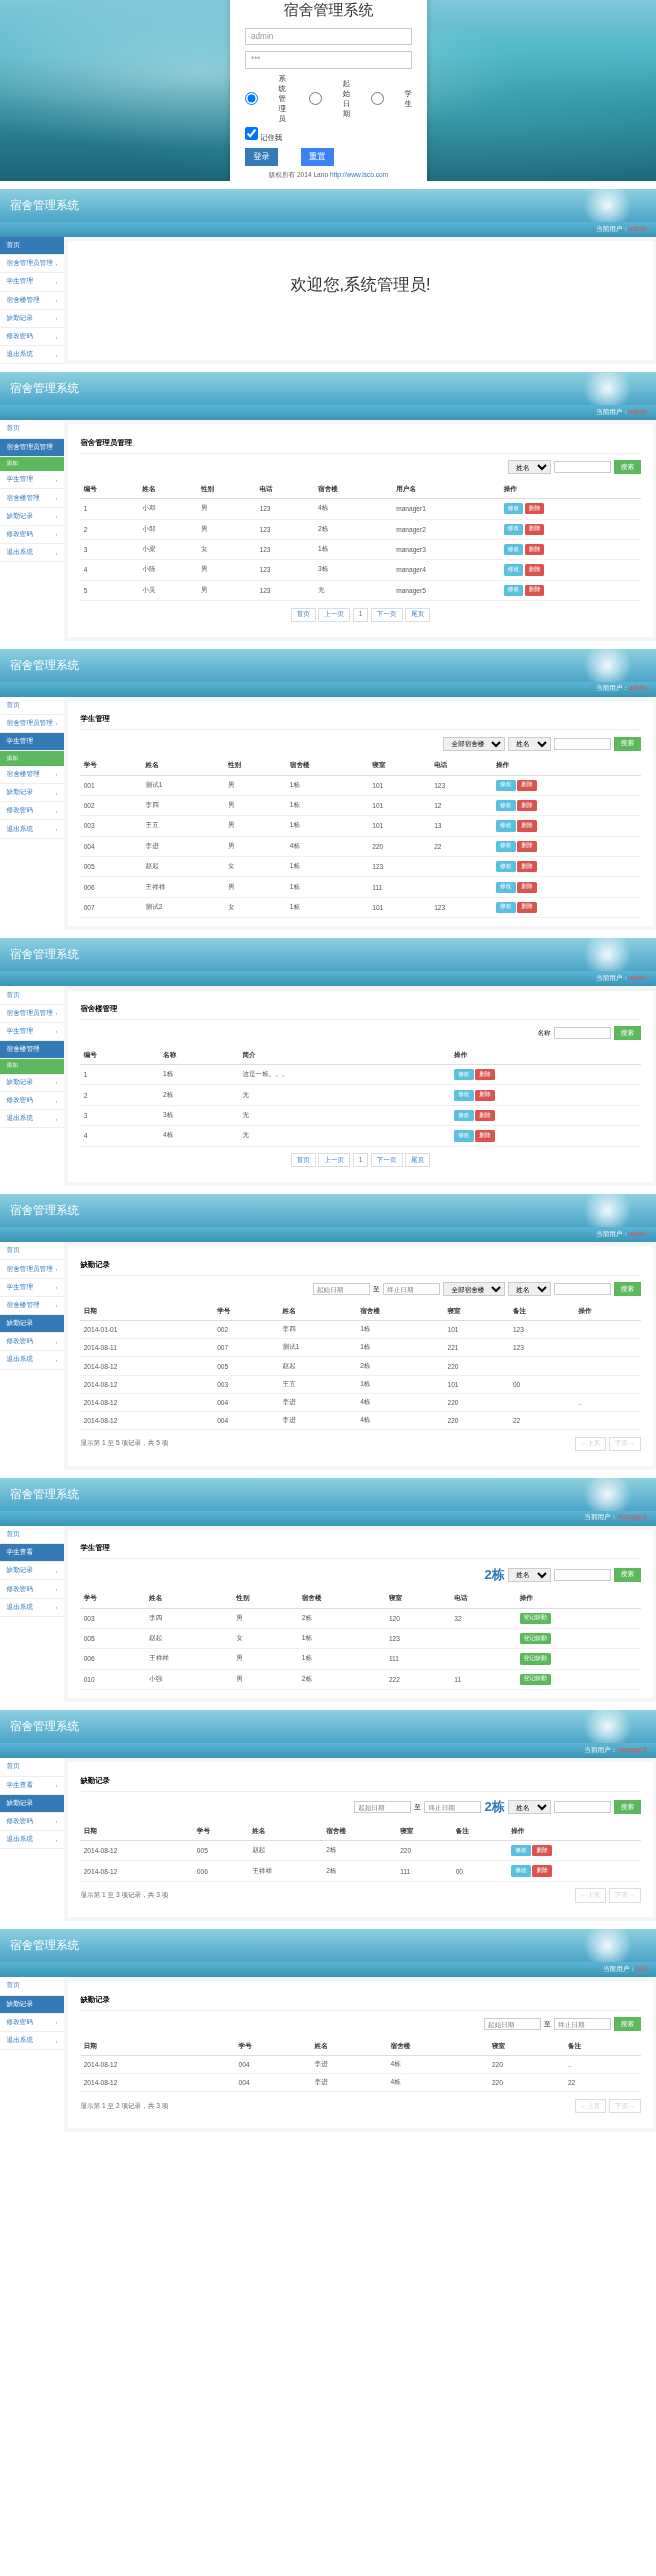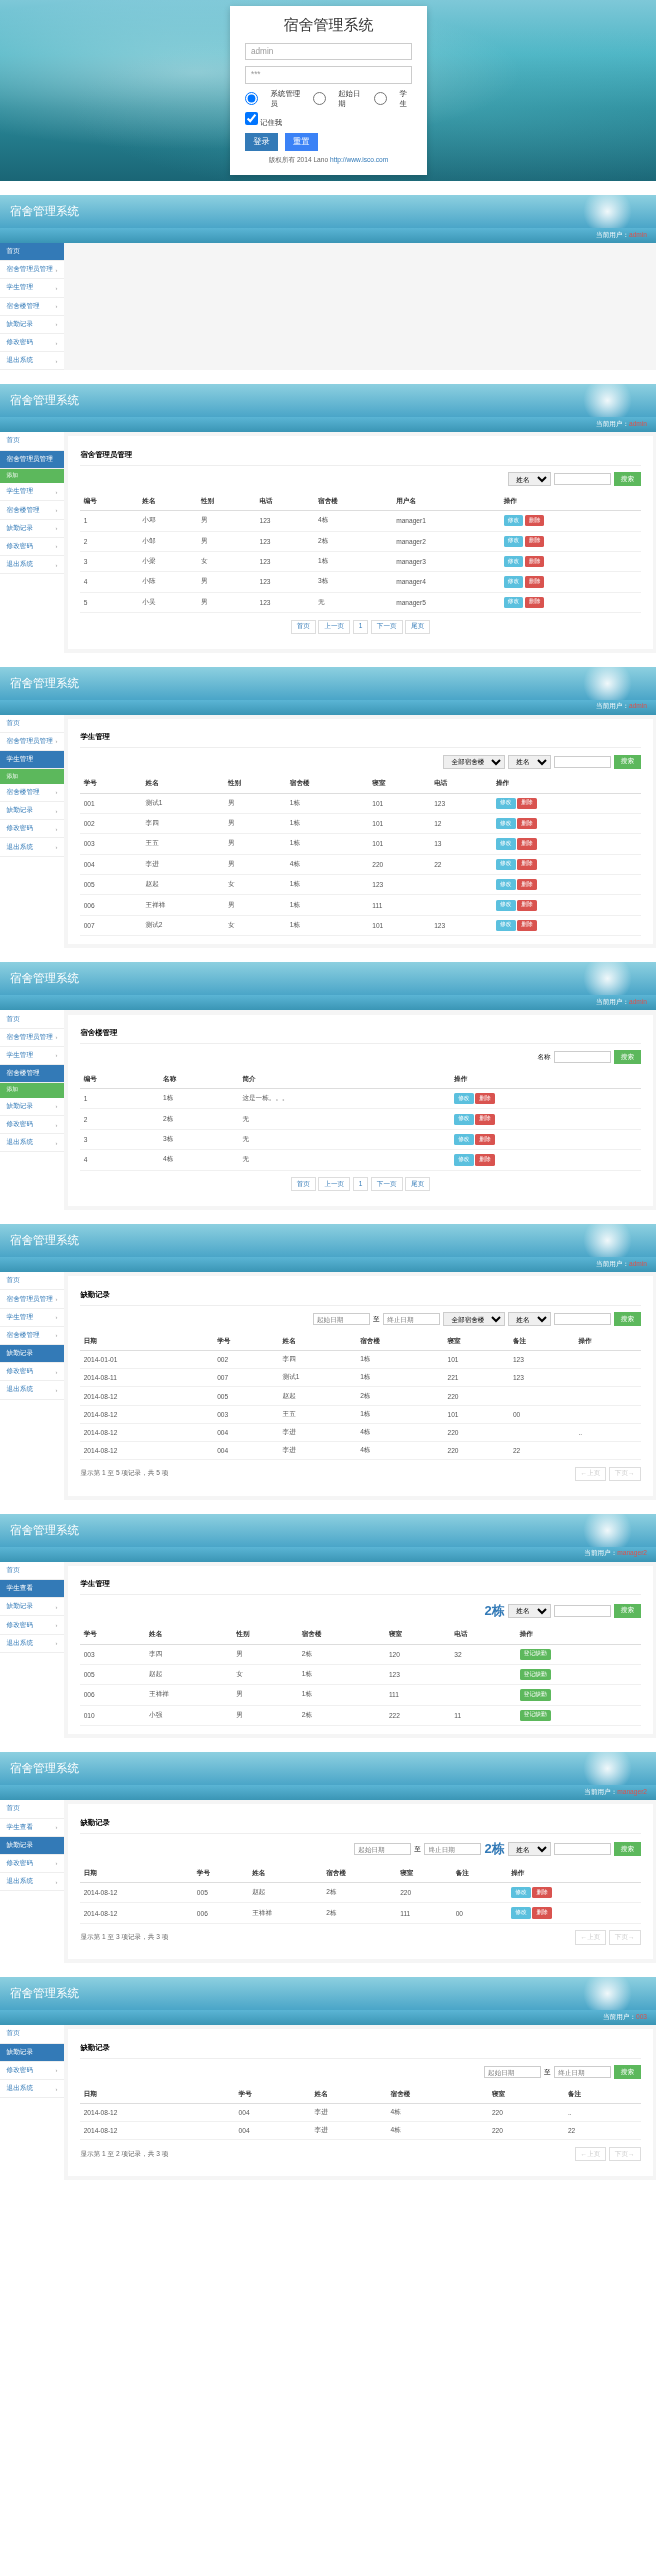--- a/index.html
+++ b/index.html
@@ -1,26 +1,26 @@
 <!DOCTYPE html>
 <html style="font-size:13px"><head>
 <meta charset="utf-8">
 <style>
 *{margin:0;padding:0;box-sizing:border-box;font-family:"Microsoft YaHei",sans-serif}
 body{width:657px;background:#fff}
-.section{position:relative;margin-bottom:14px}
+.section{position:relative;margin-bottom:8px}
 .login-section{height:181px;background:linear-gradient(180deg,#7ec8d8 0%,#4eb5c5 30%,#2a8a9a 60%,#1a6575 100%);display:flex;justify-content:center;align-items:center;position:relative;overflow:hidden}
 .login-section::before{content:"";position:absolute;inset:0;background:radial-gradient(ellipse at 30% 40%,rgba(255,255,255,0.4) 0%,transparent 50%),radial-gradient(ellipse at 70% 60%,rgba(100,200,210,0.3) 0%,transparent 60%)}
 .login-box{background:#fff;padding:10px 15px;width:197px;box-shadow:0 1.6px 6.6px rgba(0,0,0,0.2);position:relative;z-index:1}
 .login-title{font-size:15px;text-align:center;margin-bottom:6.6px;color:#333}
 .login-input{width:100%;padding:3.3px 5px;border:0.8px solid #ccc;font-size:8.2px;margin-bottom:5px;color:#999}
-.login-radios{font-size:7.4px;color:#333;margin-bottom:3.3px;display:flex;gap:11px;align-items:center}
+.login-radios{font-size:7.4px;color:#333;margin-bottom:3.3px;display:flex;gap:19px;align-items:center}
 .login-radios input{margin-right:1.6px}
 .login-check{font-size:7.4px;color:#333;margin-bottom:5px}
-.login-btns{display:flex;gap:7px;margin-bottom:5px}
+.login-btns{display:flex;gap:23px;margin-bottom:5px}
 .btn-login{background:#337ab7;color:#fff;border:none;padding:3.3px 8.2px;font-size:8.2px;cursor:pointer}
 .btn-reset{background:#3b82f6;color:#fff;border:none;padding:3.3px 8.2px;font-size:8.2px;cursor:pointer}
 .login-footer{font-size:6.6px;color:#666;text-align:center}
 .login-footer a{color:#337ab7;text-decoration:none}
 .header{background:linear-gradient(180deg,#4aa5c8 0%,#2980b9 100%);color:#fff;padding:6.6px 10px;position:relative;height:33px;display:flex;align-items:center}
 .header-title{font-size:11.5px;font-weight:normal}
 .user-bar{background:linear-gradient(180deg,#5bb5d5 0%,#3a95b5 100%);height:15px;font-size:6.6px;color:#fff;text-align:right;padding:2.5px 10px}
 .user-bar .uname{color:#d9534f}
 .content{display:flex;min-height:115px;background:#f5f5f5}
 .sidebar{width:64px;background:#fff;font-size:6.6px}
@@ -109,20 +109,23 @@
         </div>
       <div class="sidebar-item">
           <span>修改密码</span>
           <span class="chev">›</span>
         </div>
       <div class="sidebar-item">
           <span>退出系统</span>
           <span class="chev">›</span>
         </div>
     </div>
+    <div class="main">
+      <div class="welcome">欢迎您,系统管理员!</div>
+    </div>
   </div>
 </div>
 
 <div class="section">
   <div class="header sun-bg">
       <div class="header-title">宿舍管理系统</div>
     </div>
   <div class="user-bar"><span>当前用户：</span><span class="uname">admin</span></div>
   <div class="content">
     <div class="sidebar">

